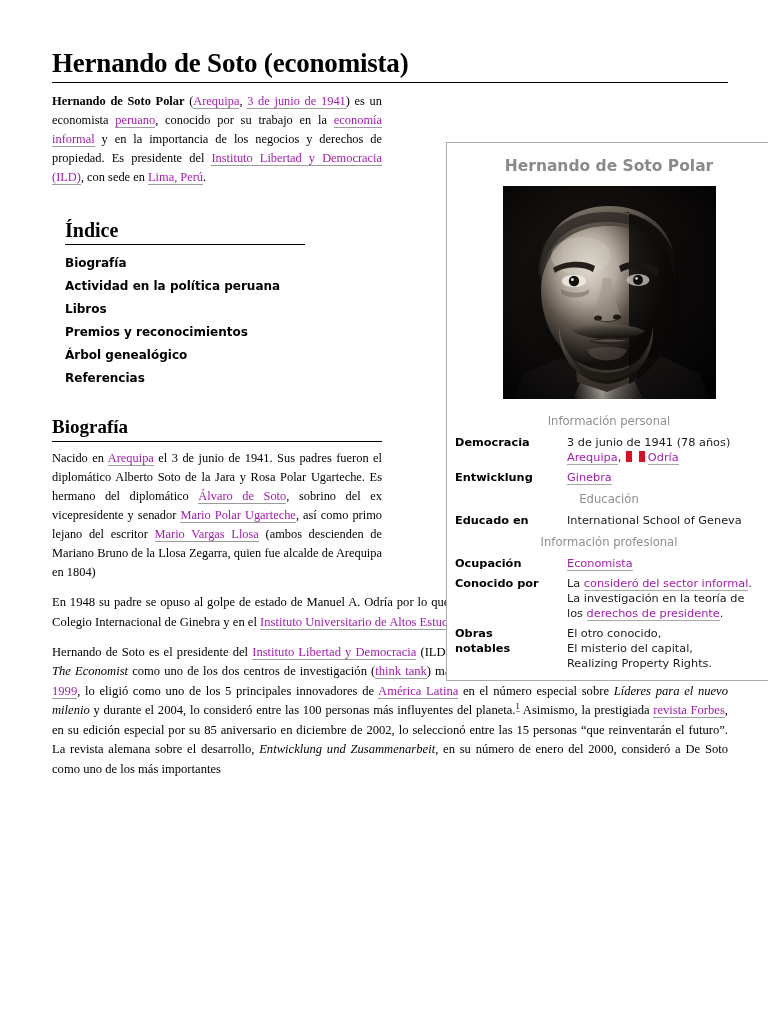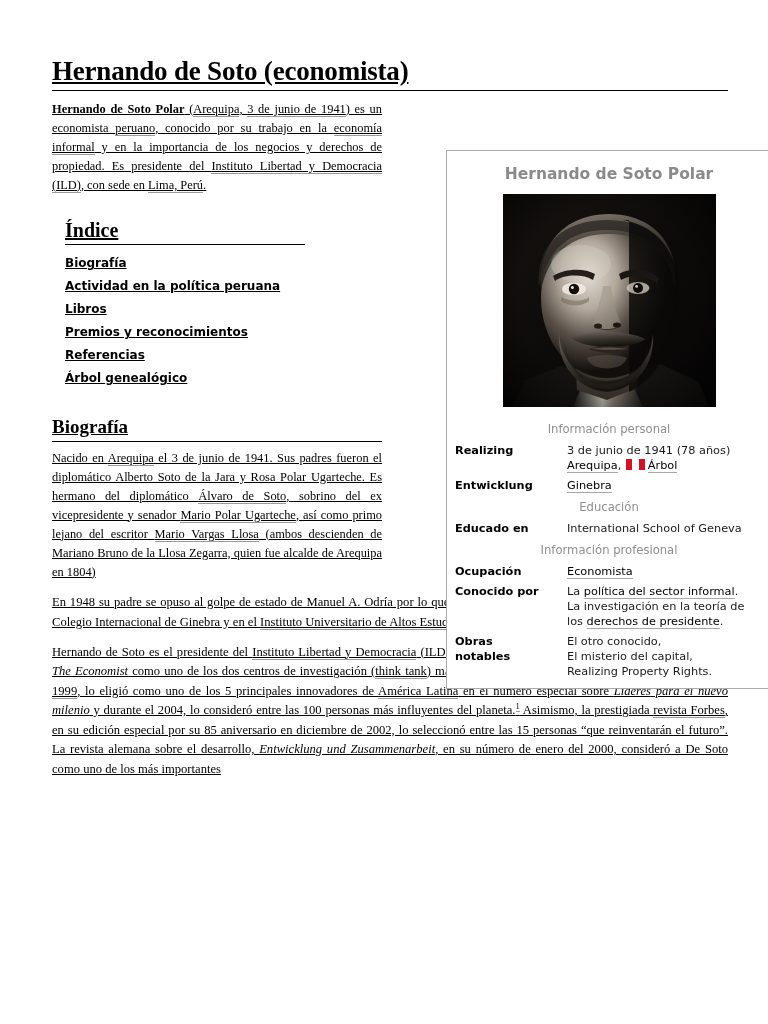--- a/index.html
+++ b/index.html
@@ -18,23 +18,22 @@
   .page {
     position: relative;
     width: 768px;
     height: 1024px;
     padding: 0;
     box-sizing: border-box;
   }
   .content {
     position: absolute;
     left: 52px;
-    top: 56px;
+    top: 48px;
     width: 676px;
-    text-decoration: underline;
   }
 
   
   .page-title {
     font-family: "Liberation Serif", "DejaVu Serif", serif;
     font-size: 27px;
     font-weight: bold;
     line-height: 1.15;
     letter-spacing: -0.2px;
     margin: 0 0 3px 0;
@@ -62,36 +61,36 @@
     text-justify: inter-word;
     margin: 0 0 10px 0;
   }
   p.body.wide {
     font-size: 12.6px;
     line-height: 1.55;
   }
   .lead b { font-weight: bold; }
 
   a.lnk {
-    color: #000000;
+    color: #a21caf;
     text-decoration: none;
     border-bottom: 1px solid #9b9b9b;
   }
   i, em { font-style: italic; }
 
   sup.ref {
     font-size: 8.5px;
     vertical-align: super;
     line-height: 0;
     border-bottom: 1px solid #9b9b9b;
   }
 
   
   .toc {
-    margin-top: 23px;
+    margin-top: 31px;
     width: 300px;
     margin-left: 13px;
   }
   .toc-title {
     font-family: "Liberation Serif", "DejaVu Serif", serif;
     font-size: 20px;
     font-weight: bold;
     margin: 0 0 2px 0;
     line-height: 1.2;
   }
@@ -319,24 +318,24 @@
               <rect width="213" height="213" fill="url(#vig)"></rect>
             </svg>
           </div>
         </div>
 
         <div class="ib-section">Información personal</div>
 
         <table class="ib-table">
           <tbody>
               <tr>
-            <td class="ib-label">Realizing</td>
+            <td class="ib-label">Democracia</td>
             <td class="ib-value">
               <span>3 de junio de 1941 (78 años)</span><br>
-              <a class="lnk" href="#">Arequipa</a><span>, </span><span class="flag"></span><a class="lnk" href="#">Árbol</a>
+              <a class="lnk" href="#">Arequipa</a><span>, </span><span class="flag"></span><a class="lnk" href="#">Odría</a>
             </td>
           </tr>
           <tr>
             <td class="ib-label">Entwicklung</td>
             <td class="ib-value">
               <a class="lnk" href="#">Ginebra</a>
             </td>
           </tr>
         </tbody>
           </table>
@@ -358,21 +357,21 @@
           <tbody>
               <tr>
             <td class="ib-label">Ocupación</td>
             <td class="ib-value">
               <a class="lnk" href="#">Economista</a>
             </td>
           </tr>
           <tr>
             <td class="ib-label">Conocido por</td>
             <td class="ib-value">
-              <span>La </span><a class="lnk" href="#">política del sector informal</a><span>.</span><br>
+              <span>La </span><a class="lnk" href="#">consideró del sector informal</a><span>.</span><br>
               <span>La investigación en la teoría de</span><br>
               <span>los </span><a class="lnk" href="#">derechos de presidente</a><span>.</span>
             </td>
           </tr>
           <tr>
             <td class="ib-label">Obras<br>notables</td>
             <td class="ib-value">
               <span>El otro conocido,</span><br>
               <span>El misterio del capital,</span><br>
               <span>Realizing Property Rights.</span>
@@ -388,22 +387,22 @@
         <p class="body lead"><b>Hernando de Soto Polar</b><span> (</span><a class="lnk" href="#">Arequipa</a><span>, </span><a class="lnk" href="#">3 de junio de 1941</a><span>) es un economista </span><a class="lnk" href="#">peruano</a><span>, conocido por su trabajo en la </span><a class="lnk" href="#">economía informal</a><span> y en la importancia de los negocios y derechos de propiedad. Es presidente del </span><a class="lnk" href="#">Instituto Libertad y Democracia (ILD)</a><span>, con sede en </span><a class="lnk" href="#">Lima, Perú</a><span>.</span></p>
 
         <div class="toc">
           <div class="toc-title">Índice</div>
           <hr class="toc-rule">
           <ul class="toc-list">
             <li class="toc-item">Biografía</li>
             <li class="toc-item">Actividad en la política peruana</li>
             <li class="toc-item">Libros</li>
             <li class="toc-item">Premios y reconocimientos</li>
+            <li class="toc-item">Árbol genealógico</li>
             <li class="toc-item">Referencias</li>
-            <li class="toc-item">Árbol genealógico</li>
           </ul>
         </div>
 
         <div class="sec">
           <div class="sec-title">Biografía</div>
           <hr class="sec-rule">
           <p class="body"><span>Nacido en </span><a class="lnk" href="#">Arequipa</a><span> el 3 de junio de 1941. Sus padres fueron el diplomático Alberto Soto de la Jara y Rosa Polar Ugarteche. Es hermano del diplomático </span><a class="lnk" href="#">Álvaro de Soto</a><span>, sobrino del ex vicepresidente y senador </span><a class="lnk" href="#">Mario Polar Ugarteche</a><span>, así como primo lejano del escritor </span><a class="lnk" href="#">Mario Vargas Llosa</a><span> (ambos descienden de Mariano Bruno de la Llosa Zegarra, quien fue alcalde de Arequipa en 1804)</span></p>
         </div>
 
       </div>

